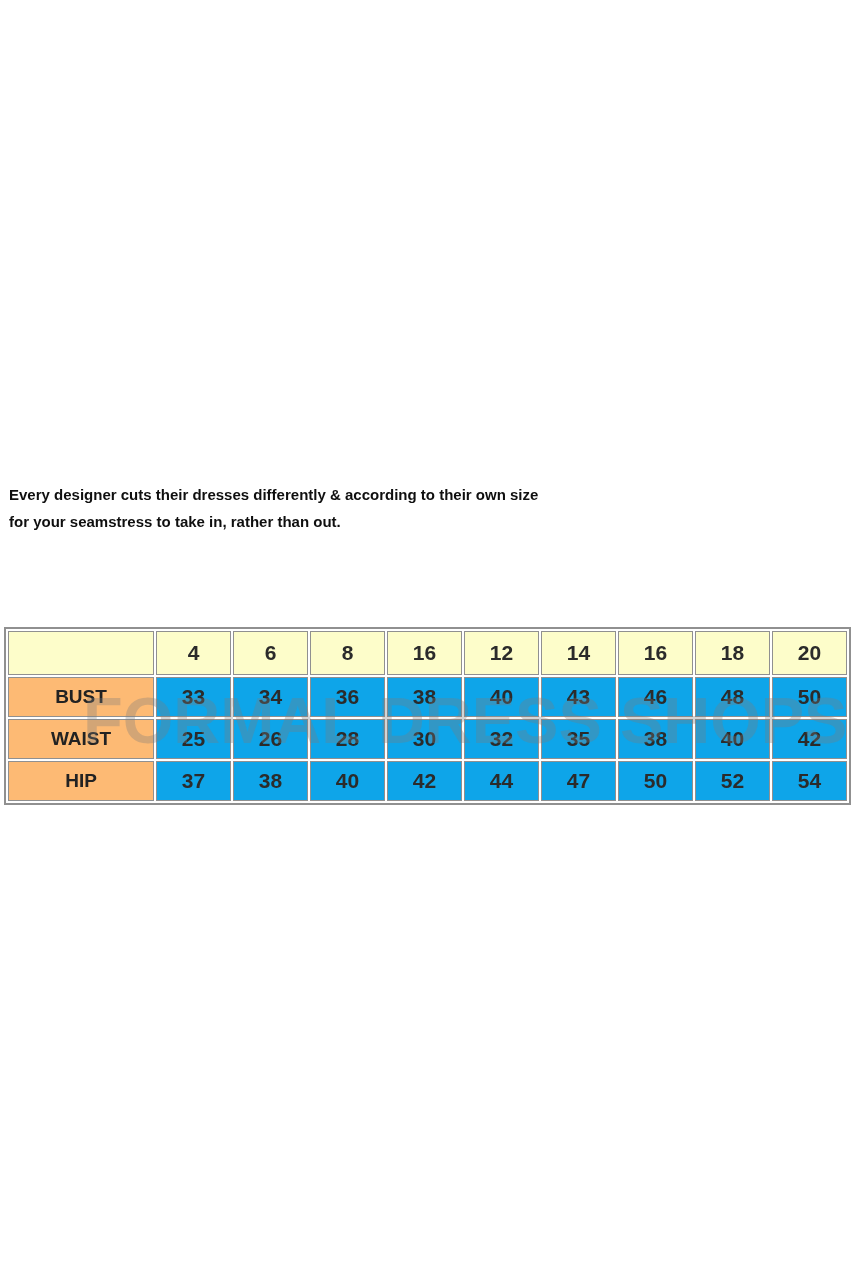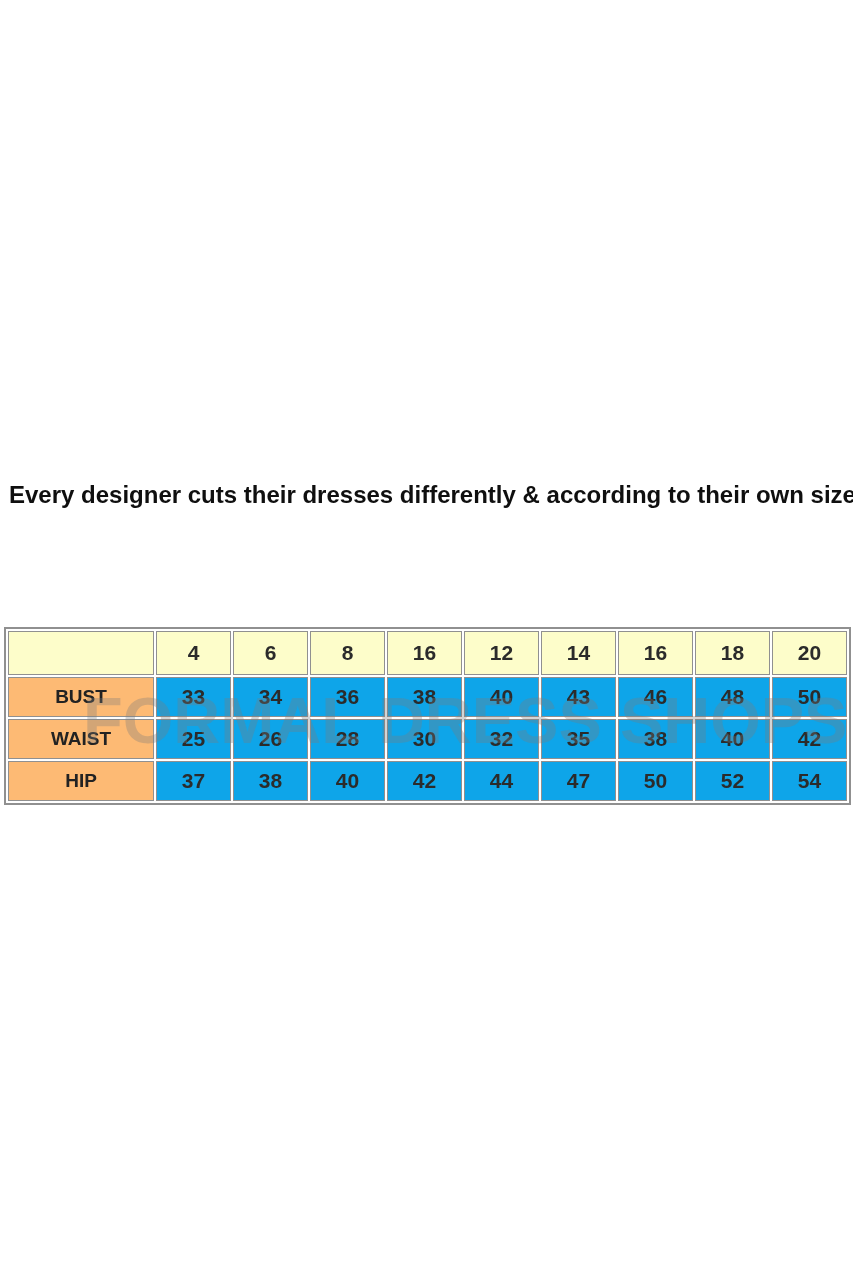--- a/index.html
+++ b/index.html
@@ -13,21 +13,21 @@
     position: relative;
     overflow: hidden;
     font-family: "Liberation Sans", sans-serif;
   }
   .intro {
     position: absolute;
     top: 481px;
     left: 9px;
     right: 6px;
     font-weight: 700;
-    font-size: 24px;
+    font-size: 15px;
     line-height: 27px;
     color: #0f0f0f;
   }
   .intro .line {
     white-space: nowrap;
   }
   .table-wrap {
     position: absolute;
     top: 627px;
     left: 4px;
@@ -76,20 +76,21 @@
     z-index: 5;
     pointer-events: none;
     text-align: right;
   }
 </style>
 </head>
 <body>
 
 <div class="intro">
   <div class="line">Every designer cuts their dresses differently &amp; according to their own size</div>
+  <div class="line">for your seamstress to take in, rather than out.</div>
 </div>
 
 <div class="table-wrap">
   <table class="size-chart">
     <colgroup>
       <col style="width:146px">
       <col style="width:75px">
         <col style="width:75px">
         <col style="width:75px">
       <col style="width:75px">

